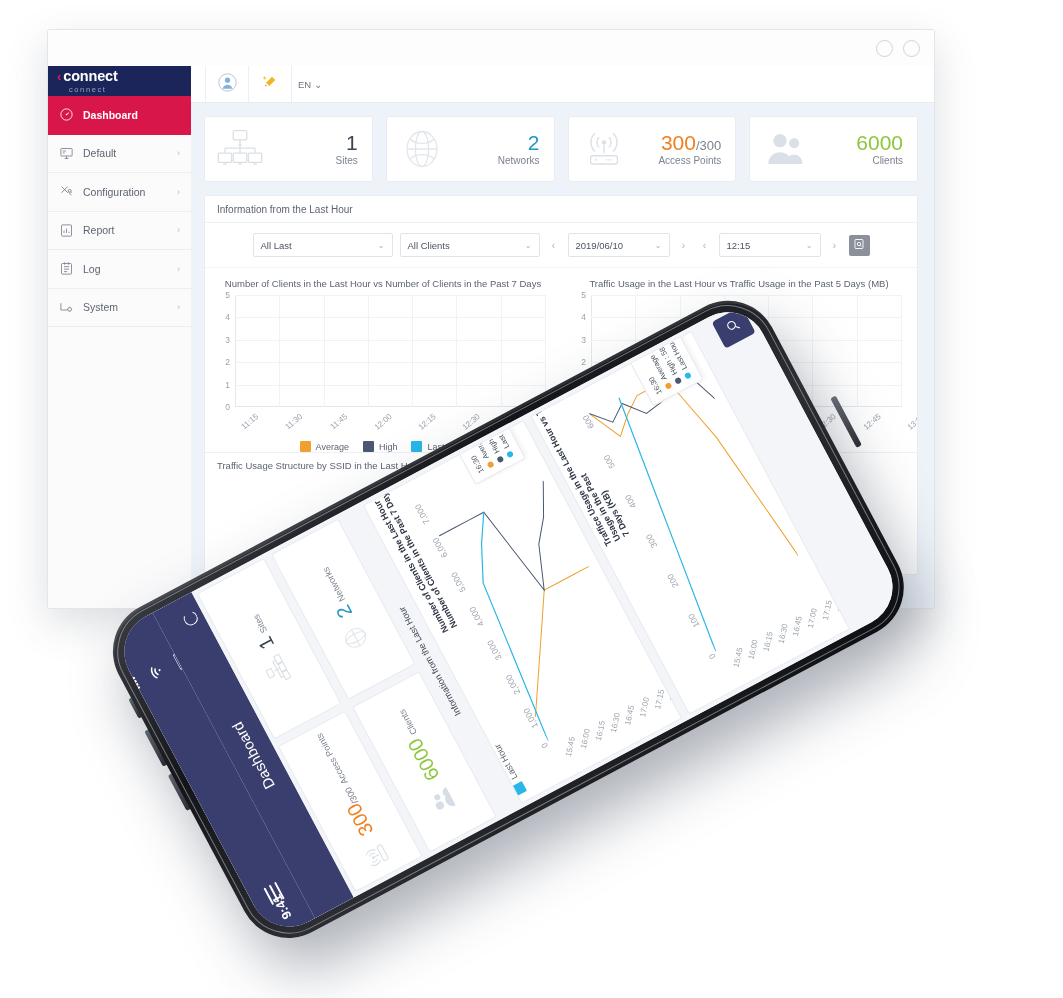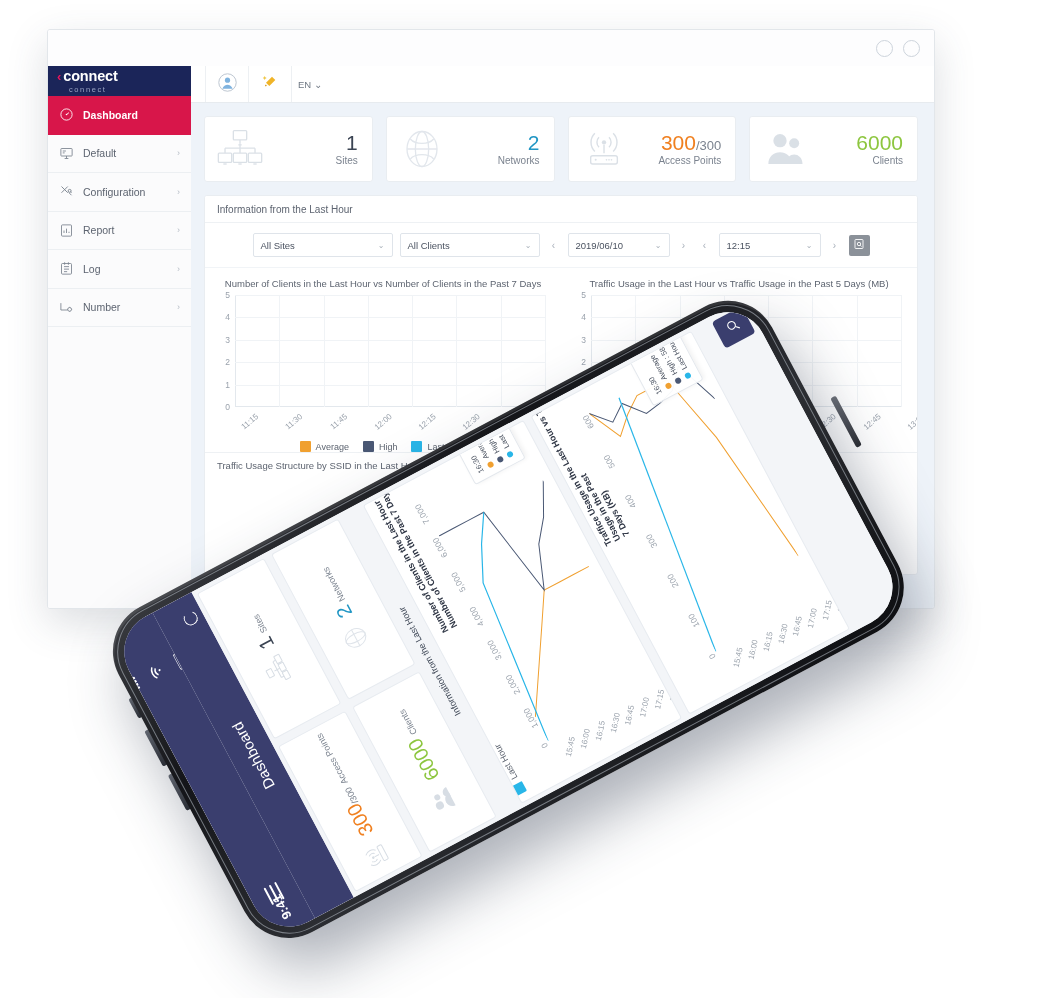--- a/index.html
+++ b/index.html
@@ -287,21 +287,21 @@
       </div>
 
       <div class="nav-item">
         <span class="nav-icon">
             <svg viewBox="0 0 24 24" fill="none" stroke="#7d8590" stroke-width="1.4">
               <path d="M3 5v11h11"></path>
               <circle cx="17" cy="15" r="3"></circle>
               <path d="M17 11v1M17 18v1M21 15h-1M14 15h-1"></path>
             </svg>
           </span>
-        <span>Number</span>
+        <span>System</span>
         <span class="nav-chev">›</span>
       </div>
     </div>
 
     <div class="main">
 
       <div class="topbar">
         <div class="topbar-sep"></div>
         <div class="topbar-btn">
           <span>
@@ -407,21 +407,21 @@
             <div class="tile-lbl">Clients</div>
           </div>
         </div>
       </div>
 
       <div class="panel">
         <div class="panel-head">Information from the Last Hour</div>
 
         <div class="filters">
           <div class="sel">
-            <span>All Sites</span>
+            <span>All Last</span>
             <span class="cv">⌄</span>
           </div>
           <div class="sel">
             <span>All Clients</span>
             <span class="cv">⌄</span>
           </div>
           <span class="arw">‹</span>
           <div class="sel narrow">
             <span>2019/06/10</span>
             <span class="cv">⌄</span>

